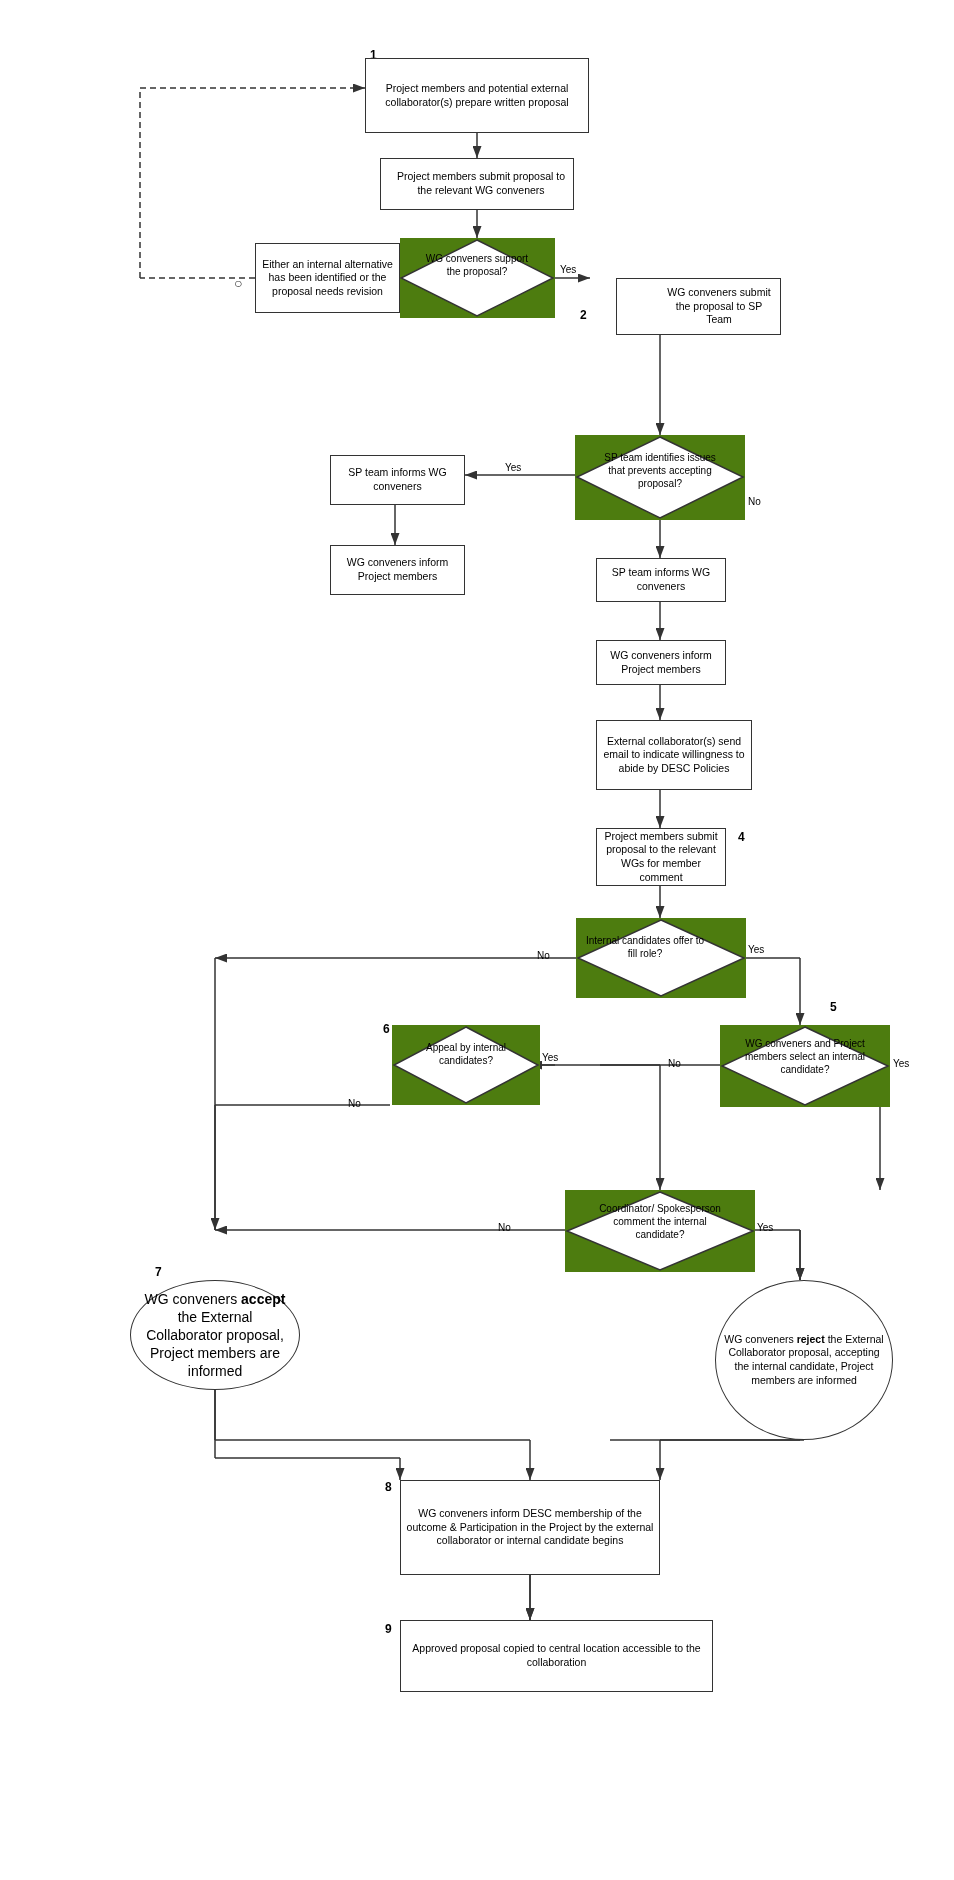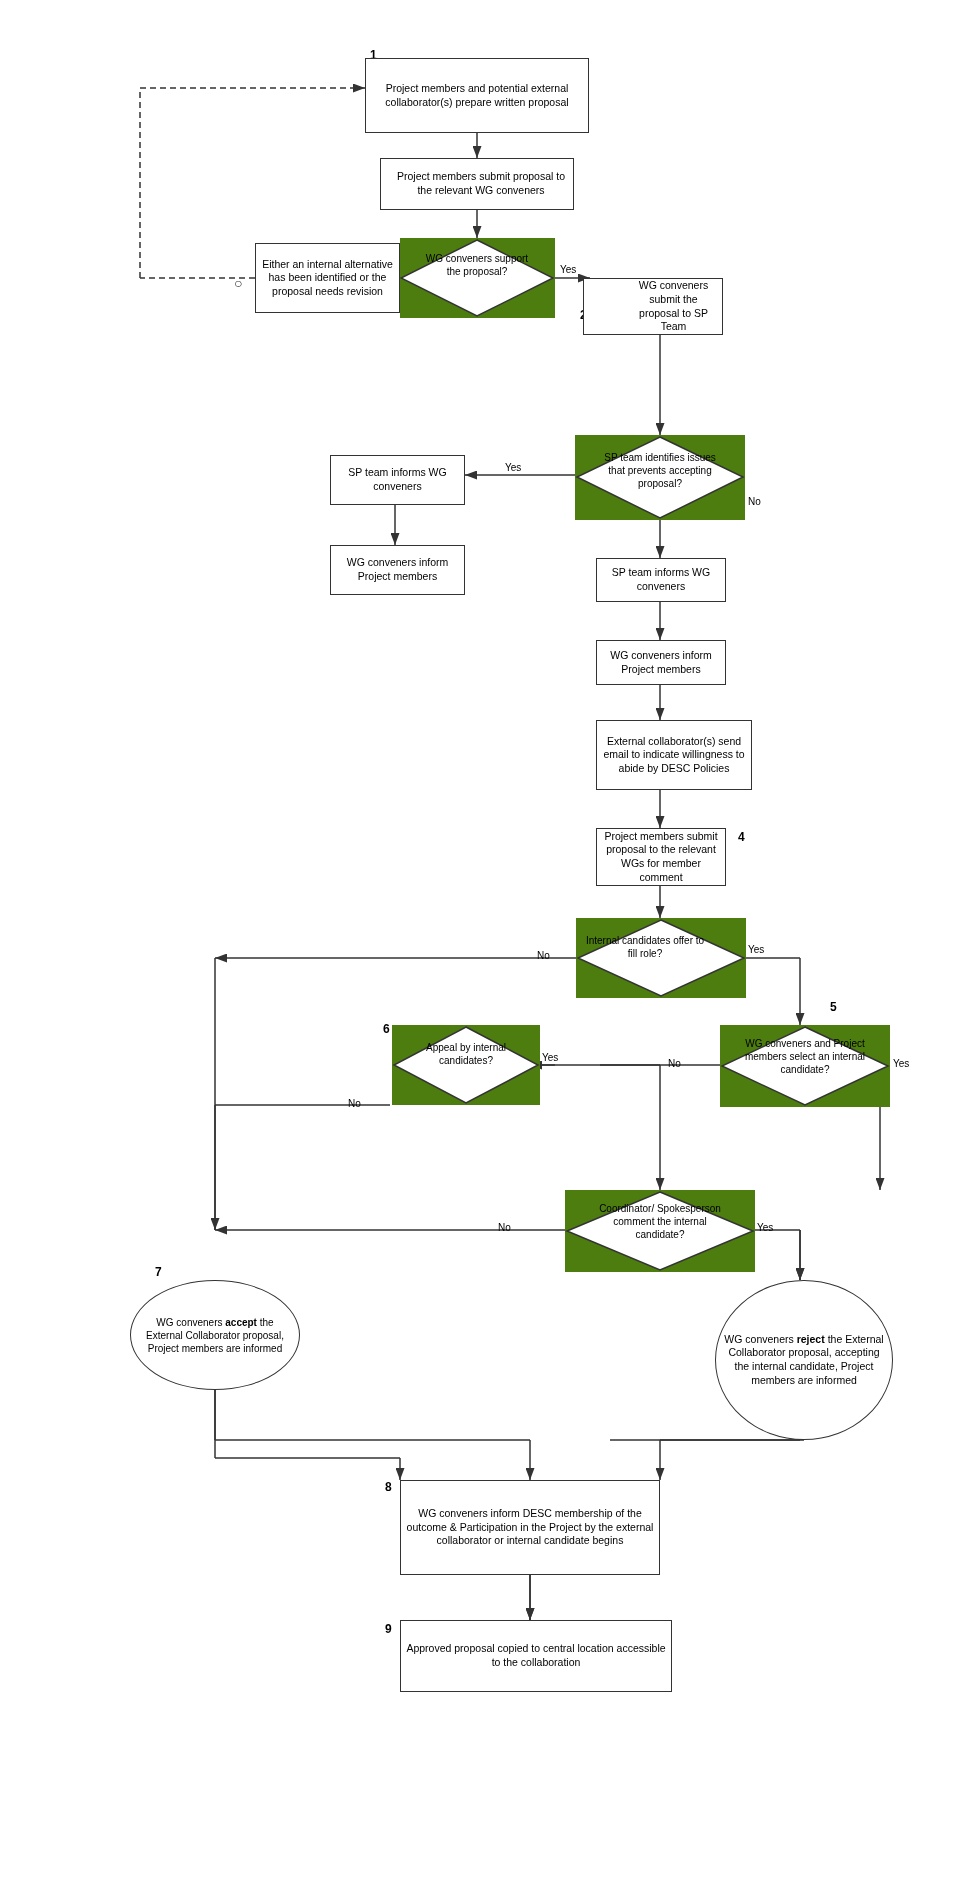--- a/index.html
+++ b/index.html
@@ -180,21 +180,21 @@
       <span>WG conveners support the proposal?</span>
     </div>
   </div>
 
   <span class="arrow-label" style="left:560px; top:264px;">Yes</span>
 
   <span class="arrow-label" style="left:350px; top:264px;">No</span>
 
   <span class="step-num" style="left:580px; top:308px;">2</span>
 
-  <div class="box" style="left:583px; top:278px; width:140px; height:57px;padding-left:45px;">
+  <div class="box" style="left:616px; top:278px; width:165px; height:57px;padding-left:45px;">
     <span>WG conveners submit the proposal to SP Team</span>
   </div>
 
   <div class="box" style="left:255px; top:243px; width:145px; height:70px;">
     <span>Either an internal alternative has been identified or the proposal needs revision</span>
     <span style="position:absolute; left:-22px; top:30px; font-size:14px; color:#333;">○</span>
   </div>
 
   <div class="diamond" style="left:575px; top:435px; width:170px; height:85px;">
     <svg width="170" height="85" viewBox="0 0 170 85">
@@ -289,36 +289,36 @@
     </div>
   </div>
 
   <span class="arrow-label" style="left:498px; top:1222px;">No</span>
 
   <span class="arrow-label" style="left:757px; top:1222px;">Yes</span>
 
   <span class="step-num" style="left:155px; top:1265px;">7</span>
 
   <div class="oval" style="left:130px; top:1280px; width:170px; height:110px;">
-    <span style="font-size:10px; line-height:1.3; text-align:center;">WG conveners <strong>accept</strong> the External Collaborator proposal, Project members are informed</span>
+    <span style="font-size:14px; line-height:1.3; text-align:center;">WG conveners <strong>accept</strong> the External Collaborator proposal, Project members are informed</span>
   </div>
 
   <div class="oval" style="left:715px; top:1280px; width:178px; height:160px;">
     <span style="font-size:10.5px; line-height:1.3; text-align:center;">WG conveners <strong>reject</strong> the External Collaborator proposal, accepting the internal candidate, Project members are informed</span>
   </div>
 
   <span class="step-num" style="left:385px; top:1480px;">8</span>
 
   <div class="box" style="left:400px; top:1480px; width:260px; height:95px;">
     <span>WG conveners inform DESC membership of the outcome &amp; Participation in the Project by the external collaborator or internal candidate begins</span>
   </div>
 
   <span class="step-num" style="left:385px; top:1622px;">9</span>
 
-  <div class="box" style="left:400px; top:1620px; width:272px; height:72px;">
+  <div class="box" style="left:400px; top:1620px; width:313px; height:72px;">
     <span>Approved proposal copied to central location accessible to the collaboration</span>
   </div>
 
   <svg style="position:absolute;top:0;left:0;width:954px;height:1880px;pointer-events:none;">
     <defs>
       <marker id="ah2" markerWidth="8" markerHeight="6" refX="8" refY="3" orient="auto">
         <polygon points="0 0, 8 3, 0 6" fill="#333"></polygon>
       </marker>
     </defs>
 

